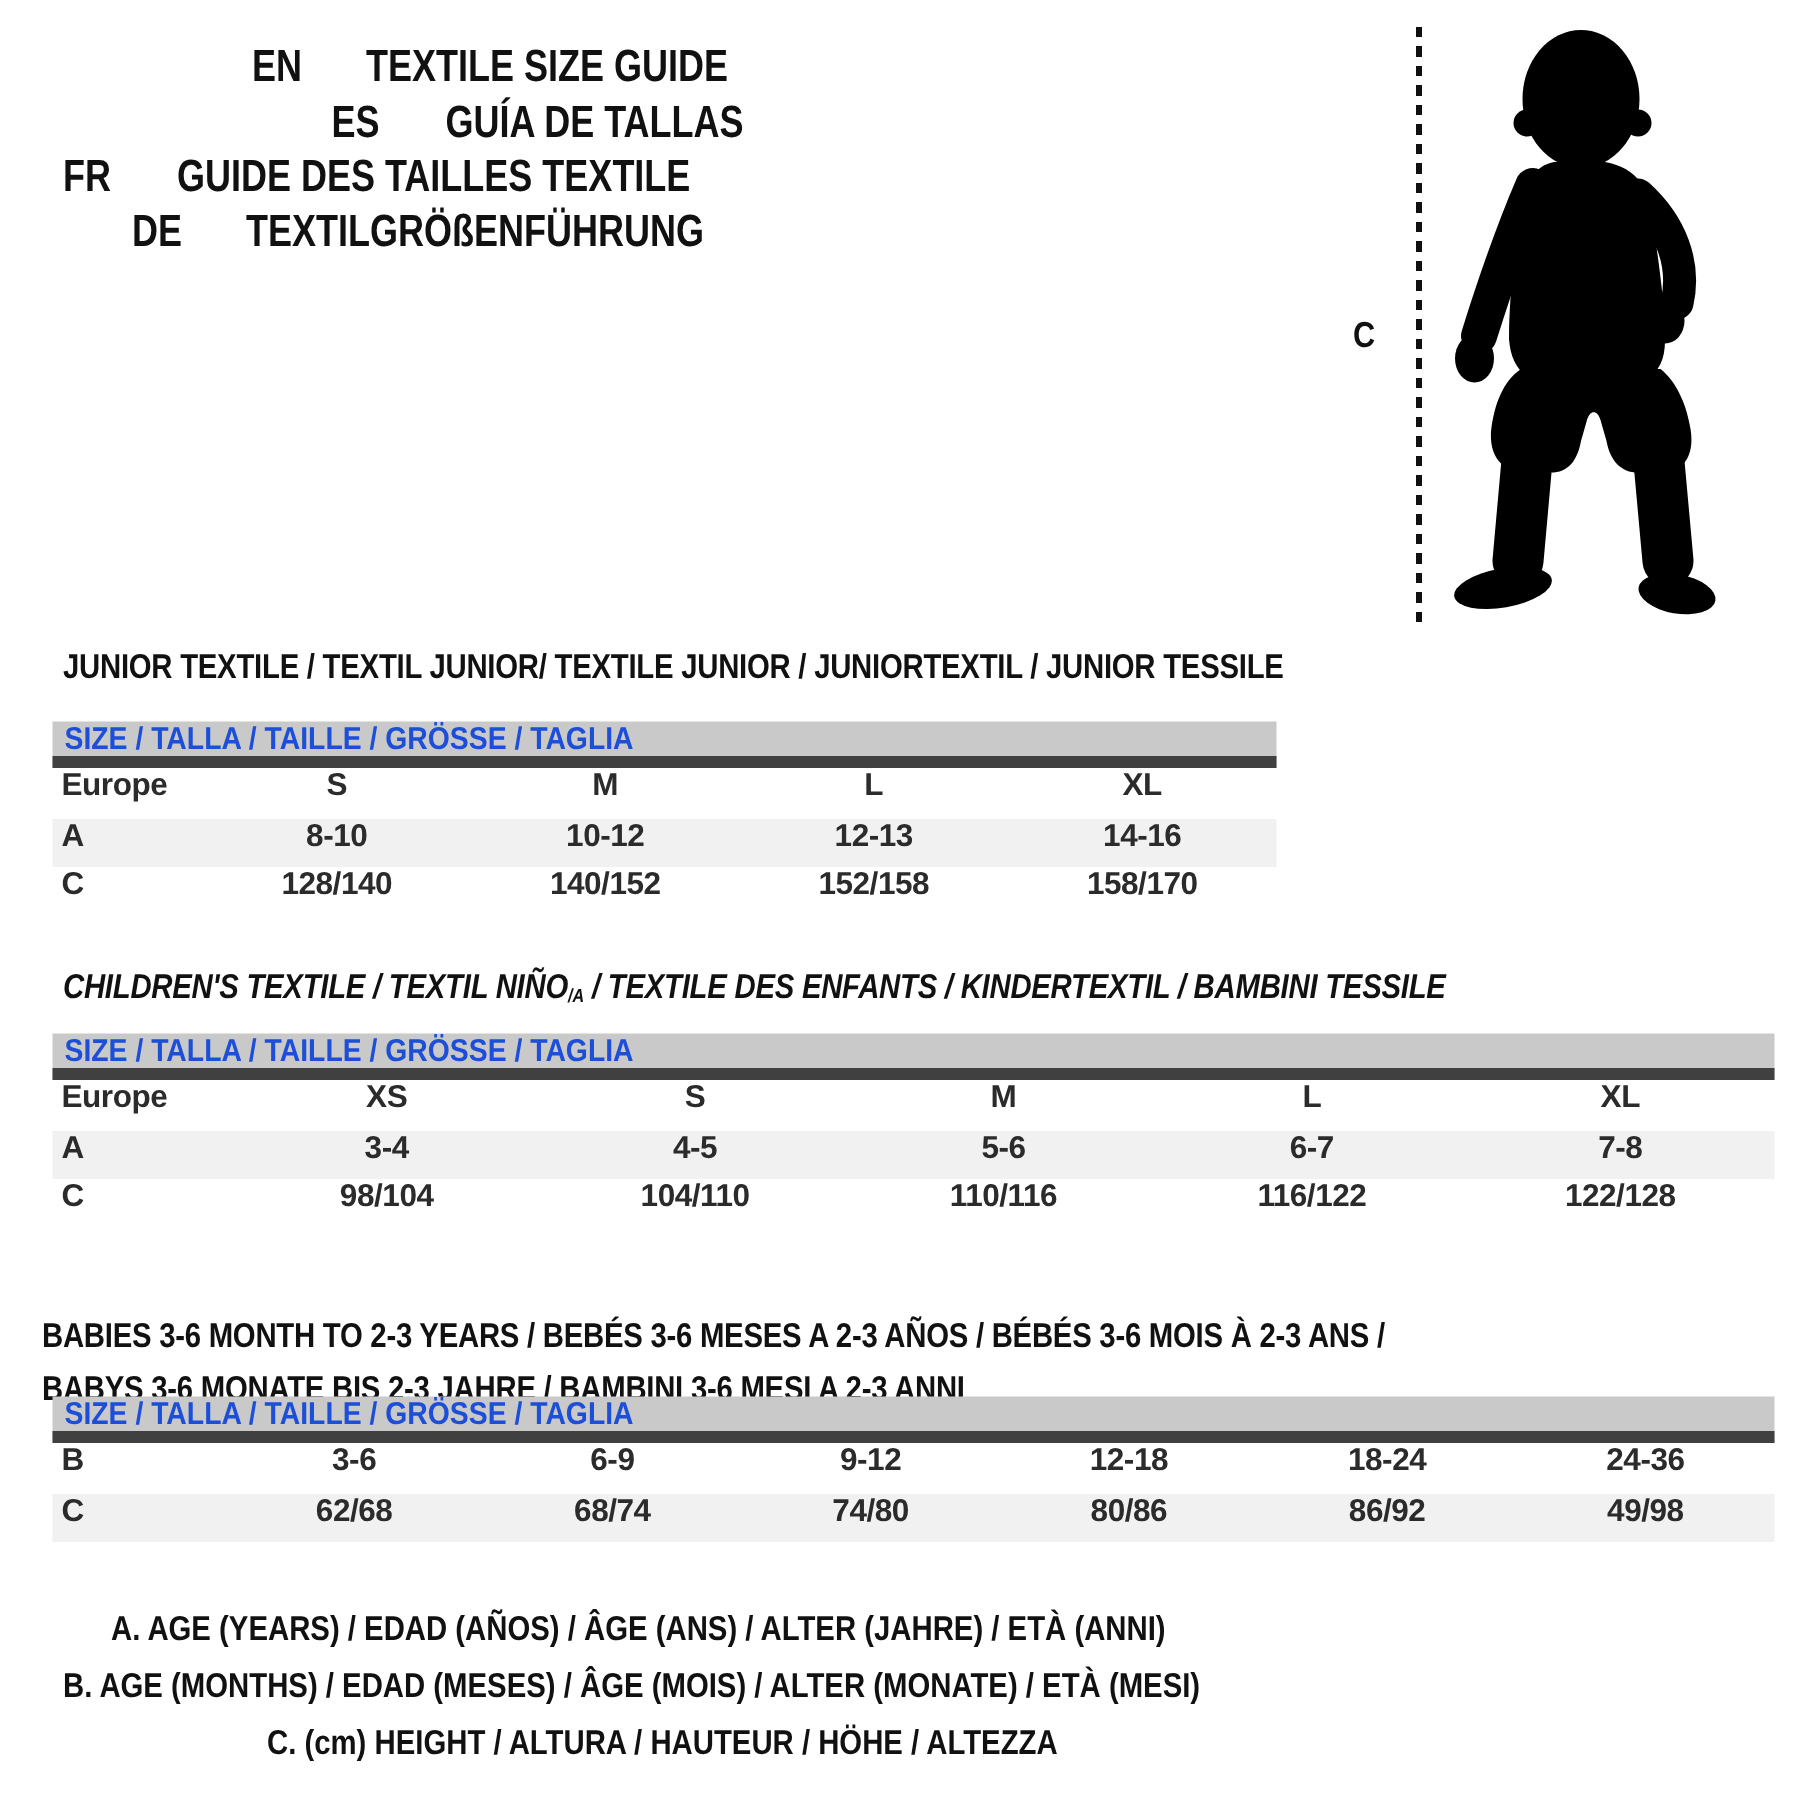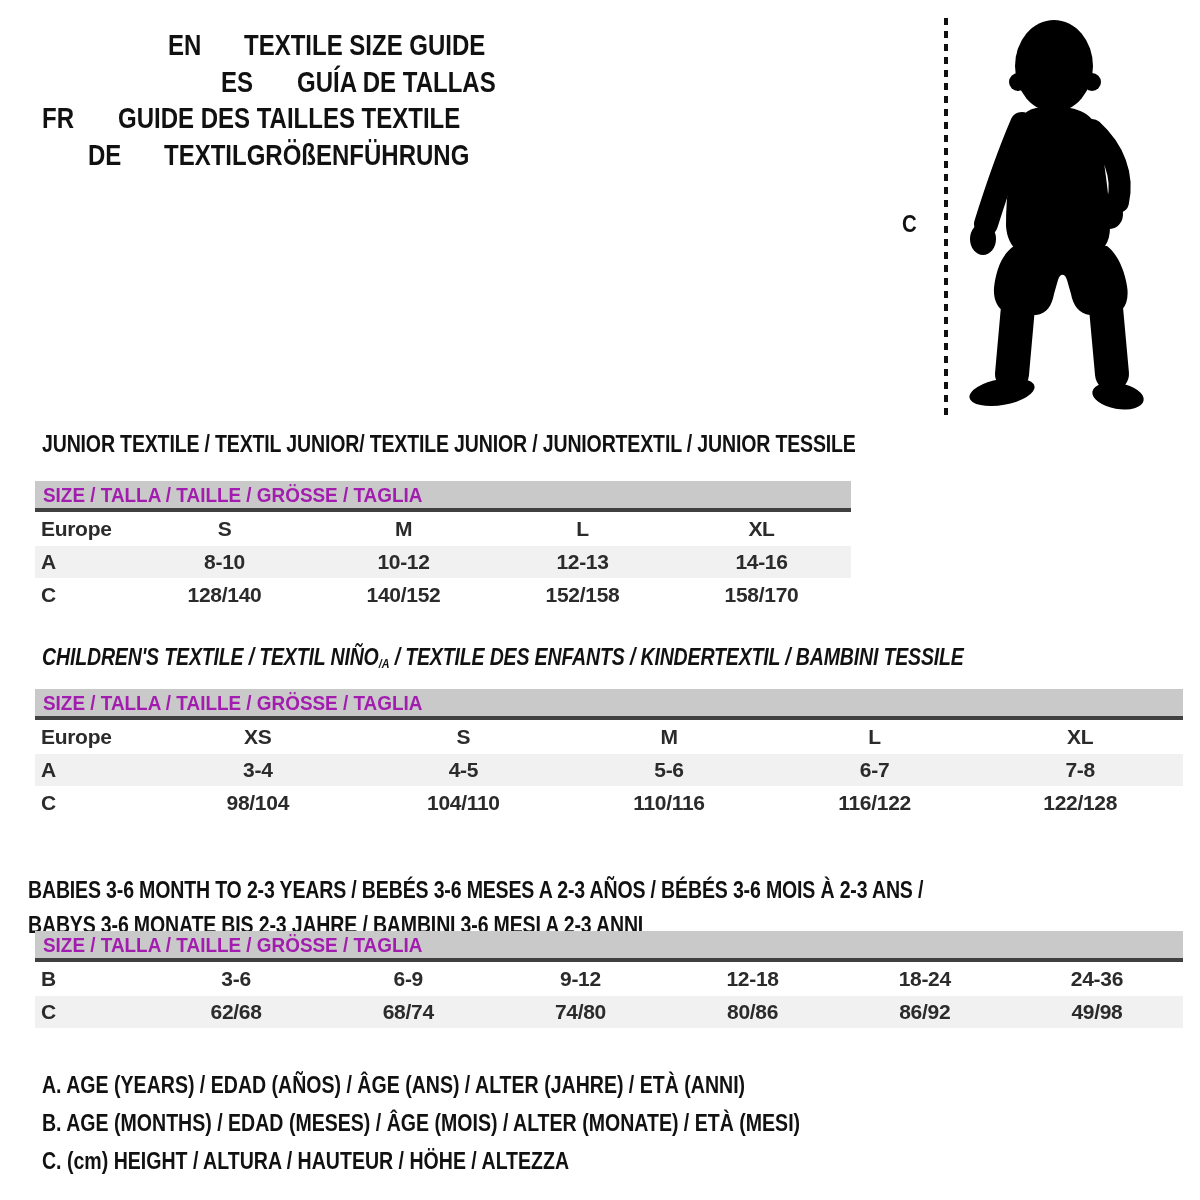--- a/index.html
+++ b/index.html
@@ -31,39 +31,39 @@
   .c-label { left:902px; top:210px; font-size:24px; font-weight:bold; }
   .baby-svg { left:958px; top:12px; }
 
   
   .section-title { font-size:23px; font-weight:bold; letter-spacing:-0.2px; }
   .title-sub { font-size:0.55em; vertical-align:-0.25em; letter-spacing:0; }
 
   
   .size-table { position:absolute; font-size:21px; }
   .bar {
-    height:31px; background:#c9c9c9; border-bottom:4px solid #404040;
+    height:31px; background:#c9c9c9; border-bottom:8px solid #404040;
     display:flex; align-items:center; padding-left:8px;
-    font-weight:bold; color:#a21caf;
+    font-weight:bold; color:#1d4ed8;
   }
-  .trow { display:flex; align-items:center; font-weight:bold; color:#2b2b2b; letter-spacing:-0.3px; }
+  .trow { display:flex; align-items:flex-start; font-weight:bold; color:#2b2b2b; letter-spacing:-0.3px; }
   .trow .lab  { padding-left:6px; }
   .trow .cell { flex:1; text-align:center; }
   .r-first  { height:34px; }
   .r-shade  { height:32px; background:#f1f1f1; }
   .r-last   { height:33px; }
   .t-junior   .lab { width:100px; }
   .t-children .lab { width:120px; }
   .t-babies   .lab { width:115px; }
 
   
   .babies-title { line-height:35px; }
 
   
-  .legend { left:42px; top:1066px; font-size:23px; font-weight:bold; line-height:38px; }
+  .legend { left:42px; top:1066px; font-size:23px; font-weight:bold; line-height:38px;text-align:center; }
 </style>
 </head>
 <body>
 
 <div class="abs lang-header">
   <div class="lang-row">
     <span class="lang-code"><span class="cond8">EN</span></span>
     <span class="cond8">TEXTILE SIZE GUIDE</span>
   </div>
   <div class="lang-row">

